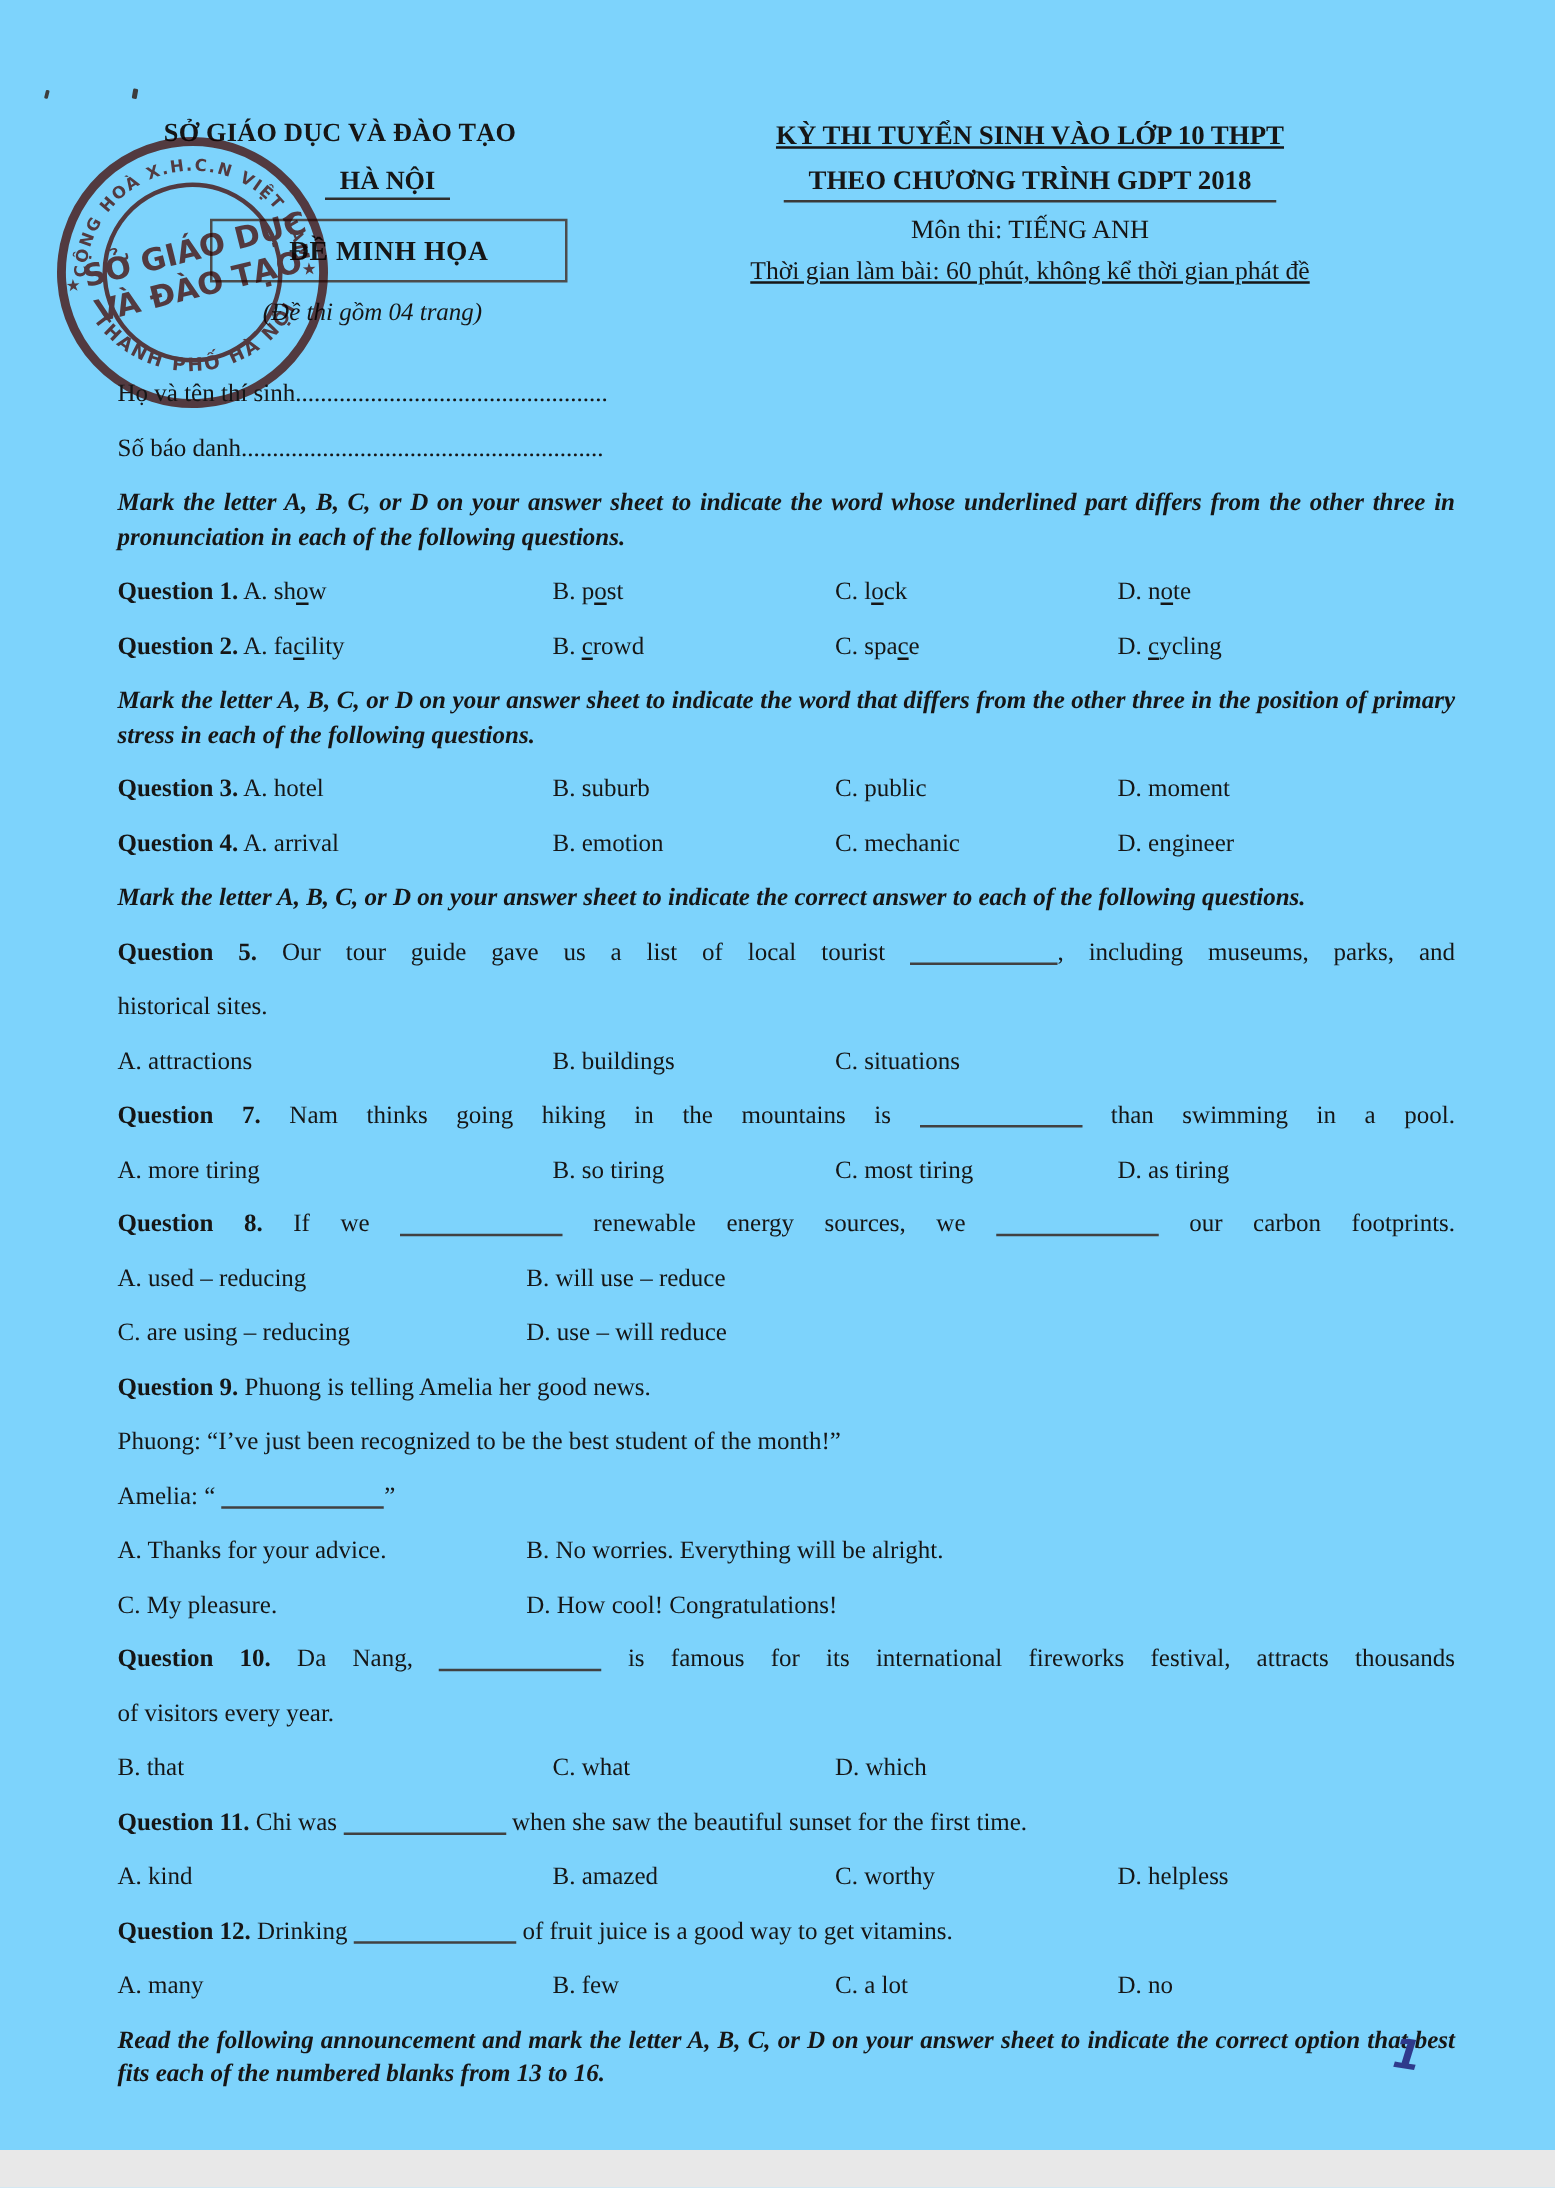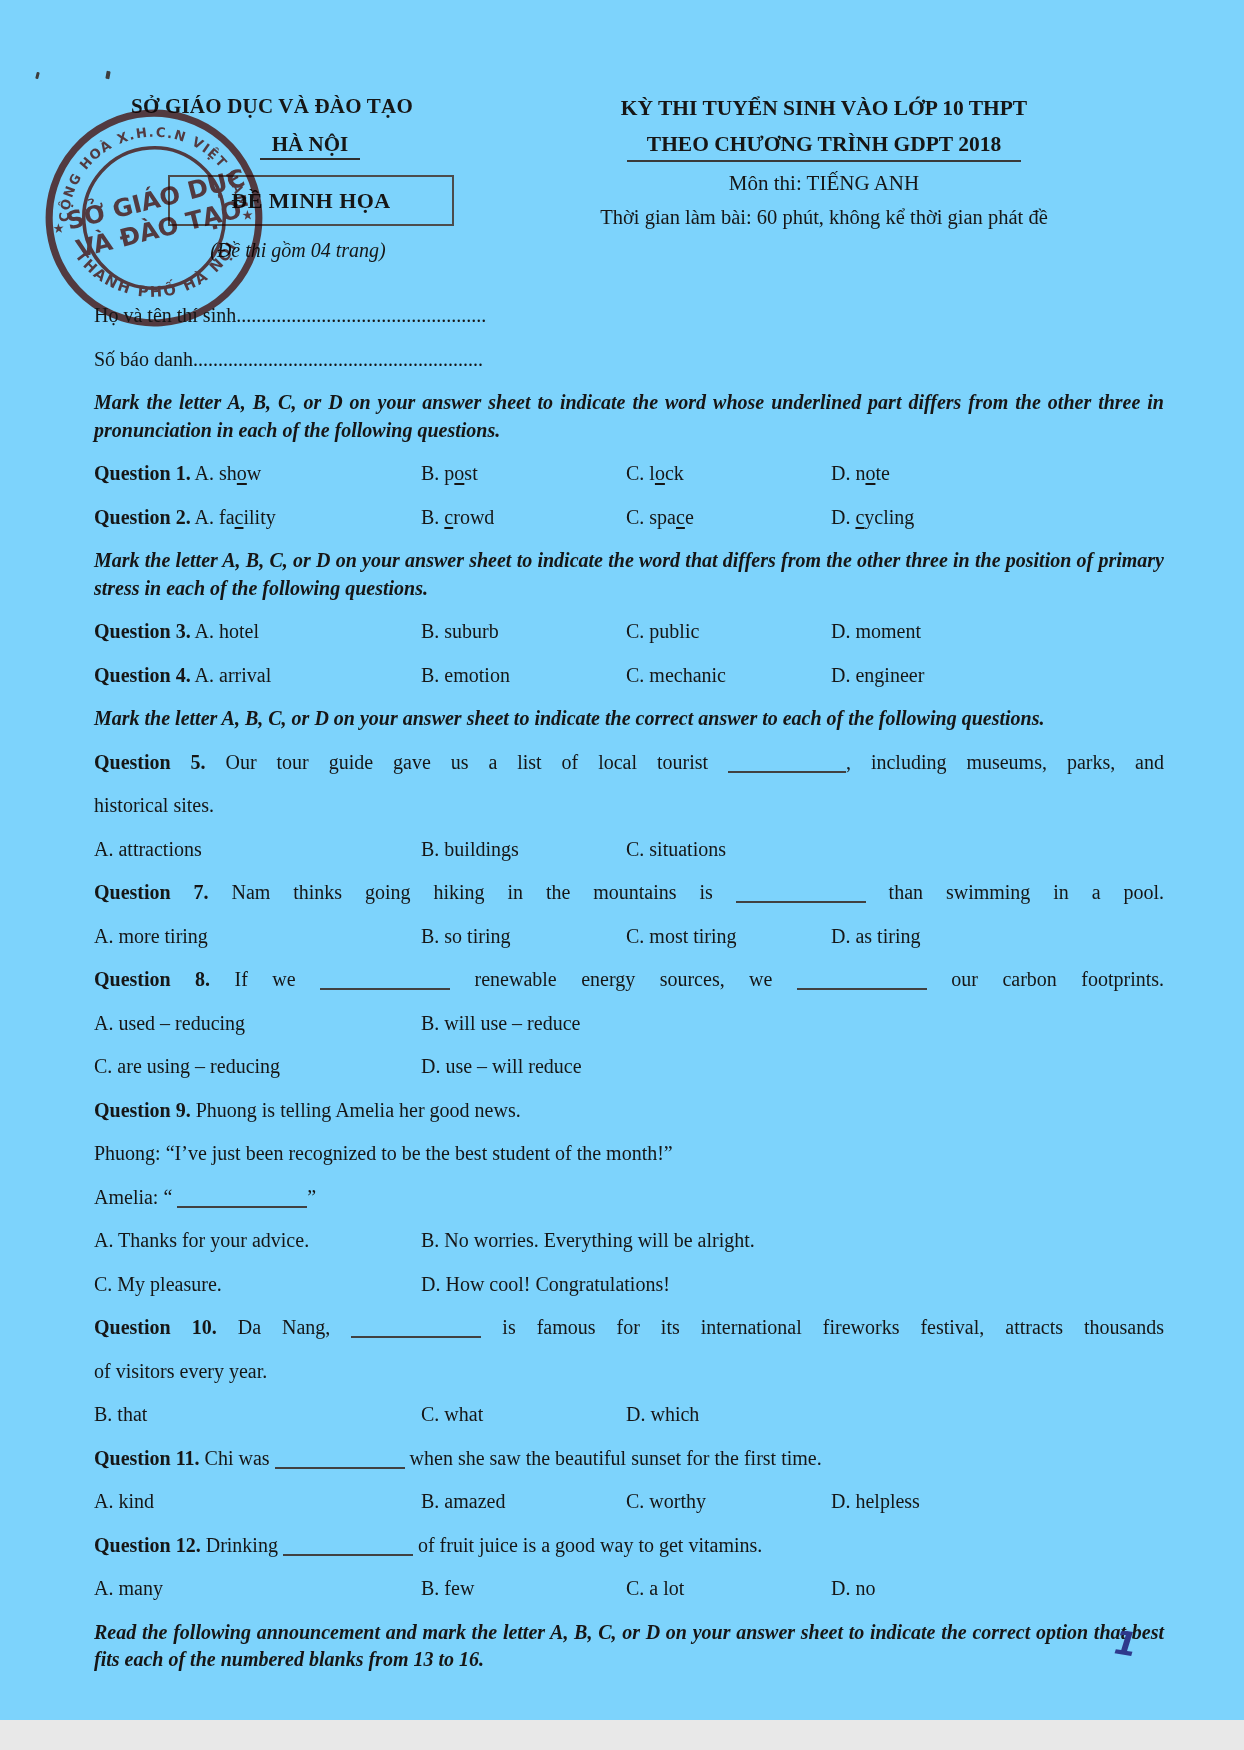--- a/index.html
+++ b/index.html
@@ -13,25 +13,25 @@
   .dept { font-weight:bold; font-size:21px; letter-spacing:.2px; }
   .city-wrap { position:relative; left:38px; margin-top:13px; }
   .city { display:inline-block; font-weight:bold; font-size:21px; border-bottom:2.5px solid #2e2e2e; padding:0 12px 1px; }
   .debox {
     position:relative; left:44px; width:282px; margin:15px auto 0 52px;
     border:2px solid #4c4c4c; padding:11px 0 10px; font-weight:bold; font-size:22px; letter-spacing:.5px;
   }
   .trang { position:relative; left:26px; margin-top:13px; font-style:italic; font-size:20px; }
 
   .hdr-right { position:absolute; left:468px; top:96px; width:712px; text-align:center; }
-  .tt1 { font-weight:bold; font-size:21.5px; }
+  .tt1 { font-weight:bold; font-size:21.5px;text-decoration:underline; }
   .tt2 { font-weight:bold; font-size:21.5px; margin-top:11px; }
   .tt2-rule { width:394px; border-bottom:2px solid #3a3a3a; margin:3px auto 0; }
   .subj { font-size:21px; margin-top:9px; }
-  .dur  { font-size:20.5px; margin-top:10px; }
+  .dur  { font-size:20.5px; margin-top:10px;text-decoration:underline; }
 
   
   .stamp {
     position:absolute; left:40px; top:104px; width:228px; height:228px;
     opacity:.9; mix-blend-mode:multiply; overflow:visible; transform:rotate(-4deg);
     pointer-events:none;
   }
   .stamp-arc  { font-family:"DejaVu Sans", sans-serif; font-weight:bold; font-size:13px; letter-spacing:1.5px; fill:#9d322c; }
   .stamp-bot  { font-family:"DejaVu Sans", sans-serif; font-weight:bold; font-size:14.5px; letter-spacing:2px; fill:#9d322c; }
   .stamp-center { font-family:"DejaVu Sans", sans-serif; font-weight:bold; font-size:24px; fill:#9d322c; text-anchor:middle; }
@@ -43,21 +43,21 @@
     font-size:20px; line-height:27.5px;
   }
   .content p { margin:16px;font-family:Liberation Serif, serif; }
   .instr { font-weight:bold; font-style:italic; text-align:justify; }
   .stem  { text-align:justify; }
   .jl    { text-align:justify; text-align-last:justify; }
   .qlabel { font-weight:bold; }
   .u { text-decoration:underline; text-decoration-thickness:2px; text-underline-offset:3px; }
   .blank { display:inline-block; width:130px; height:12px; border-bottom:2px solid #414141; vertical-align:-4px; }
   .blank.sm { width:118px; }
-  .optrow  { display:grid; grid-template-columns:327px 205px 205px 1fr; }
+  .optrow  { display:grid; grid-template-columns:327px 205px 205px 1fr;gap:21px; }
   .optrow2 { display:grid; grid-template-columns:327px 1fr; }
   .mt-sm { margin-top:7px; }
   .mt-md { margin-top:26px; }
   .mt-lg { margin-top:44px; }
   .mt-read { margin-top:42px; }
 
   
   .artifact { position:absolute; background:#3d3d3d; border-radius:1px; }
   .a1 { left:36px;  top:72px; width:3px; height:7px; transform:rotate(14deg); }
   .a2 { left:106px; top:71px; width:4px; height:8px; transform:rotate(10deg); }

